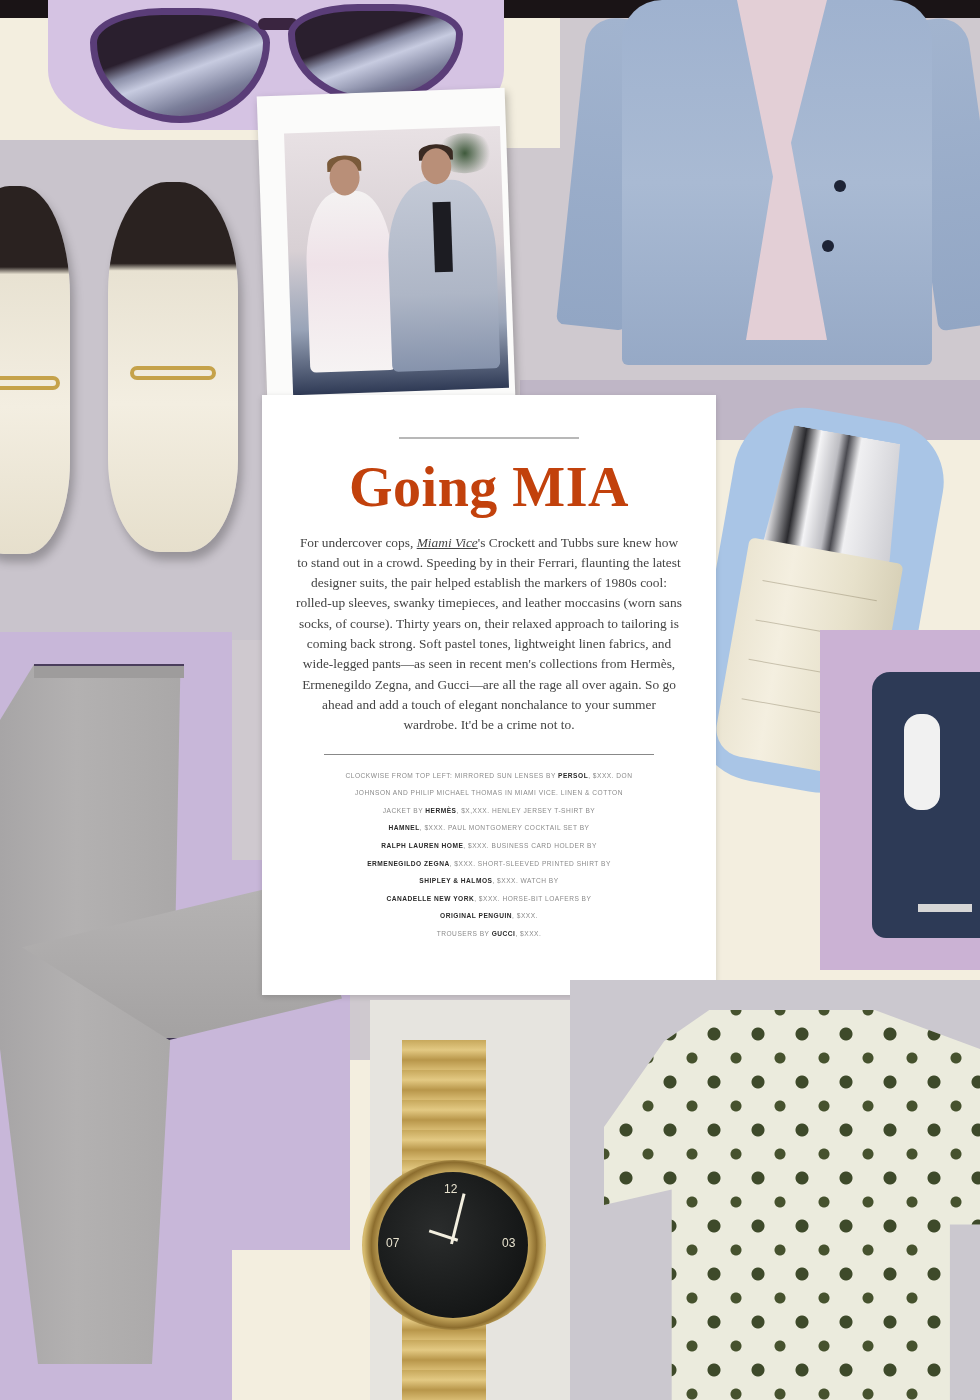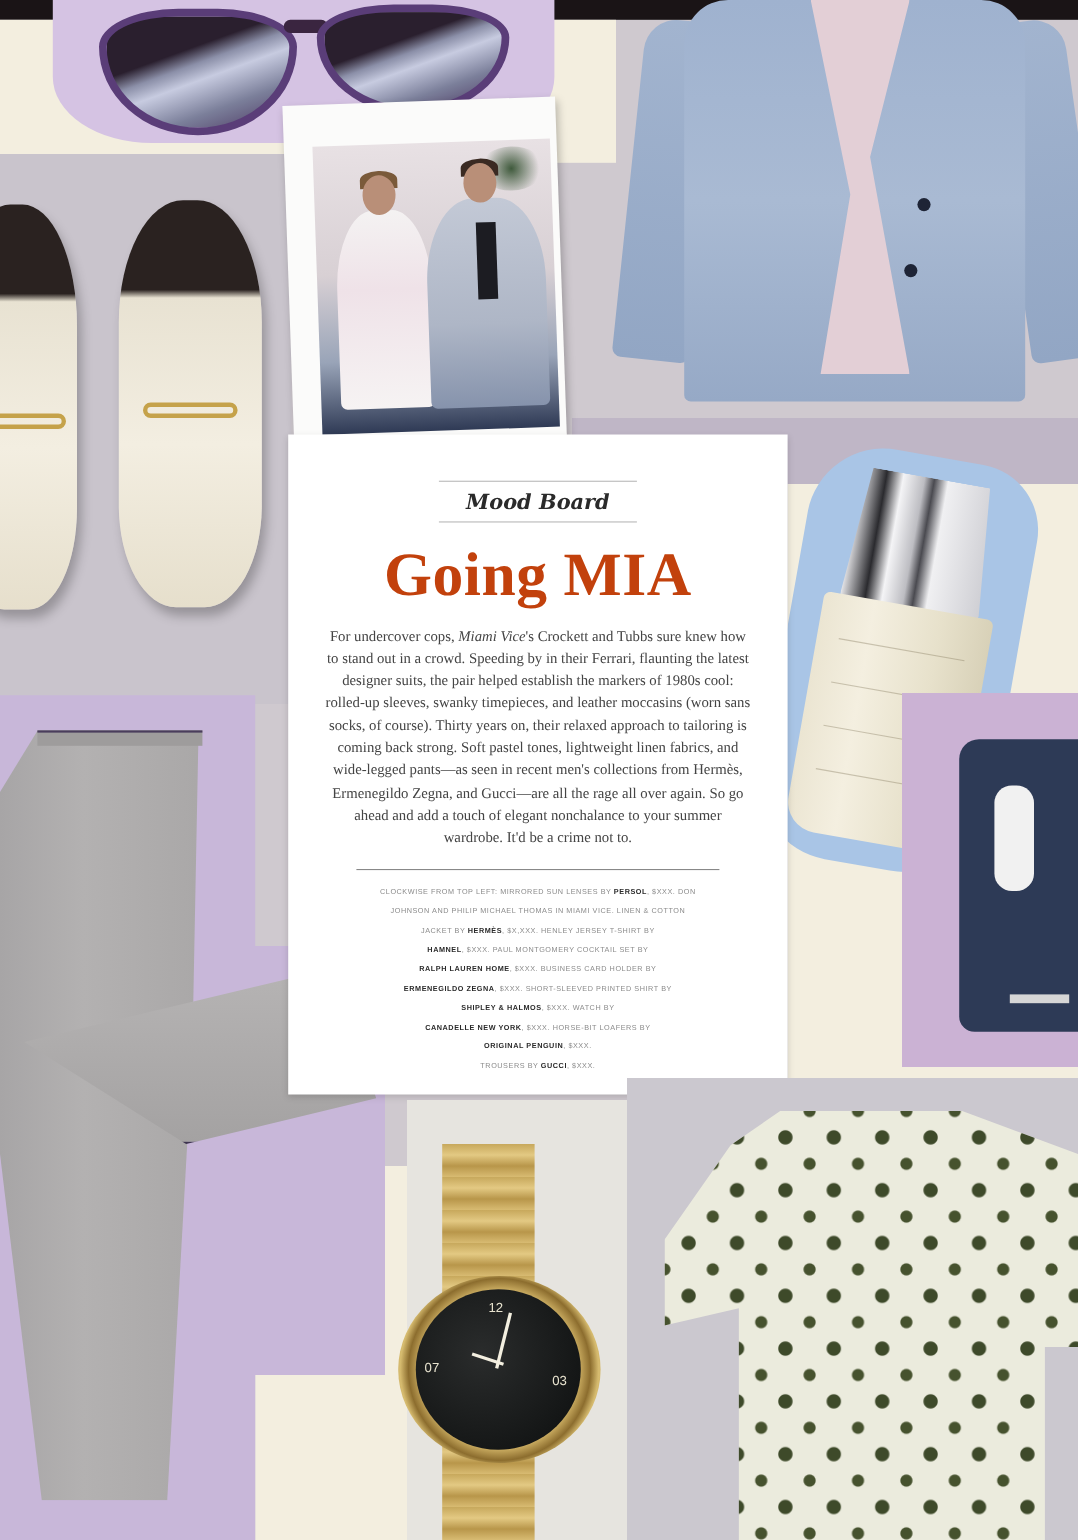--- a/index.html
+++ b/index.html
@@ -51,21 +51,21 @@
     .sleeve.l { left: 0; transform: rotate(6deg); }
     .sleeve.r { left: 345px; transform: rotate(-8deg); }
     .button { position: absolute; width: 12px; height: 12px; border-radius: 50%; background: #1e2436; }
 
     
     .text-card { left: 262px; top: 395px; width: 454px; height: 600px; background: #ffffff; box-shadow: 0 2px 6px rgba(0,0,0,0.15); text-align: center; padding: 0 32px; }
     .rule-thin { width: 180px; height: 1px; margin: 0 auto; background: #b8b8b8; }
     .section-label { font-family: "DejaVu Serif", serif; font-style: italic; font-weight: bold; font-size: 19px; color: #2a2a2a; margin: 8px 0 6px; }
     .headline { font-family: "Liberation Serif", serif; font-size: 56px; font-weight: bold; color: #c2410c; margin-top: 18px; letter-spacing: 0.5px; line-height: 1.1; text-align: center; }
     .body-copy { font-family: "Liberation Serif", serif; font-size: 13.4px; line-height: 20.3px; color: #444; margin-top: 14px; text-align: center; }
-    .body-copy i { font-style: italic; }
+    .body-copy i { font-style: italic; text-decoration: underline; }
     .credits-rule { width: 330px; height: 1px; margin: 18px auto 12px; background: #888; }
     .credits { font-family: "Liberation Sans", sans-serif; font-size: 6.6px; line-height: 17.6px; letter-spacing: 0.5px; color: #8a8a8a; text-transform: uppercase; text-align: center; }
     .credits b { color: #2a2a2a; font-weight: bold; }
 
     
     .shaker-outline { left: 712px; top: 412px; width: 210px; height: 378px; background: #a9c5e6; border-radius: 70px 60px 80px 70px; transform: rotate(10deg); }
     .shaker { left: 740px; top: 432px; width: 156px; height: 336px; transform: rotate(10deg); }
     .shaker-cap { position: absolute; left: 14px; top: 0; width: 128px; height: 120px; border-radius: 12px 12px 4px 4px; background: linear-gradient(90deg, #e9e9ec 0%, #2a2a2e 18%, #f4f4f6 30%, #bdbdc2 45%, #4a4a50 52%, #f0f0f2 62%, #cfcfd4 100%); clip-path: polygon(8% 0, 92% 0, 100% 100%, 0 100%); }
     .shaker-body { position: absolute; left: 0; top: 118px; width: 156px; height: 218px; border-radius: 6px 6px 28px 28px; background: linear-gradient(90deg, #ebe5d2 0%, #f4efe0 30%, #e7e1cb 70%, #d8d1b8 100%); }
     .shaker-line { position: absolute; left: 20px; width: 116px; height: 1px; background: rgba(120,110,80,0.35); }
@@ -160,21 +160,20 @@
 
 <div class="abs cardholder-bg"></div>
 <div class="abs cardholder">
   <div class="cardholder-slot"></div>
   <div class="cardholder-tag"></div>
 </div>
 
 <div class="abs text-card">
   <div style="height:42px;"></div>
   <div class="rule-thin"></div>
-  <div class="section-label">Mood Board</div>
   <div class="rule-thin"></div>
   <h1 class="headline">Going MIA</h1>
   <p class="body-copy" id="body-copy"><span>For undercover cops, </span><i>Miami Vice</i><span>'s Crockett and Tubbs sure knew how to stand out in a crowd. Speeding by in their Ferrari, flaunting the latest designer suits, the pair helped establish the markers of 1980s cool: rolled-up sleeves, swanky timepieces, and leather moccasins (worn sans socks, of course). Thirty years on, their relaxed approach to tailoring is coming back strong. Soft pastel tones, lightweight linen fabrics, and wide-legged pants—as seen in recent men's collections from Hermès, Ermenegildo Zegna, and Gucci—are all the rage all over again. So go ahead and add a touch of elegant nonchalance to your summer wardrobe. It'd be a crime not to.</span></p>
   <div class="credits-rule"></div>
   <div class="credits" id="credits">
       <div><span>Clockwise from top left: Mirrored sun lenses by </span><b>Persol</b><span>, $XXX. Don</span></div>
       <div><span>Johnson and Philip Michael Thomas in Miami Vice. Linen &amp; cotton</span><b></b><span></span></div>
       <div><span>jacket by </span><b>Hermès</b><span>, $X,XXX. Henley jersey T-shirt by </span></div>
       <div><span></span><b>Hamnel</b><span>, $XXX. Paul Montgomery cocktail set by </span></div>
       <div><span></span><b>Ralph Lauren Home</b><span>, $XXX. Business card holder by </span></div>
@@ -185,21 +184,21 @@
       <div><span>Trousers by </span><b>Gucci</b><span>, $XXX.</span></div>
     </div>
 </div>
 
 <div class="abs watch-bg"></div>
 <div class="abs watch-band"></div>
 <div class="abs watch-case"></div>
 <div class="abs watch-face">
   <span class="watch-num" style="left:66px;top:10px;">12</span>
   <span class="watch-num" style="left:8px;top:64px;">07</span>
-  <span class="watch-num" style="left:124px;top:76px;">03</span>
+  <span class="watch-num" style="left:124px;top:64px;">03</span>
   <div class="hand" style="left:72px;top:72px;width:3px;height:52px;transform:rotate(194deg);transform-origin:top center;"></div>
   <div class="hand" style="left:50px;top:62px;width:30px;height:3px;transform:rotate(18deg);"></div>
 </div>
 
 <div class="abs shirt-bg"></div>
 <div class="abs shirt">
   <div class="shirt-dots"></div>
 </div>
 
 </body></html>

